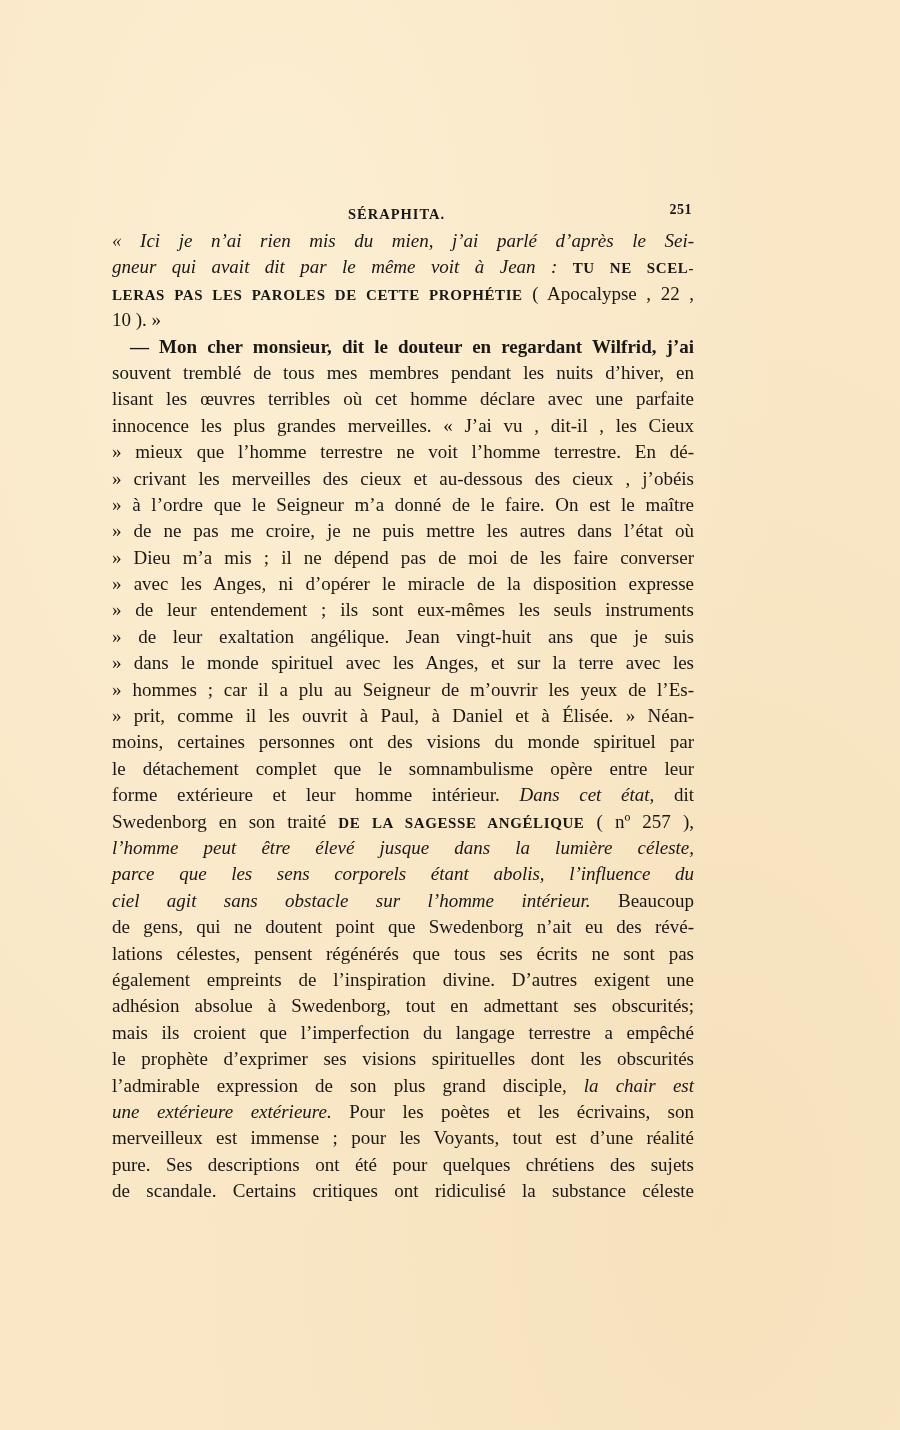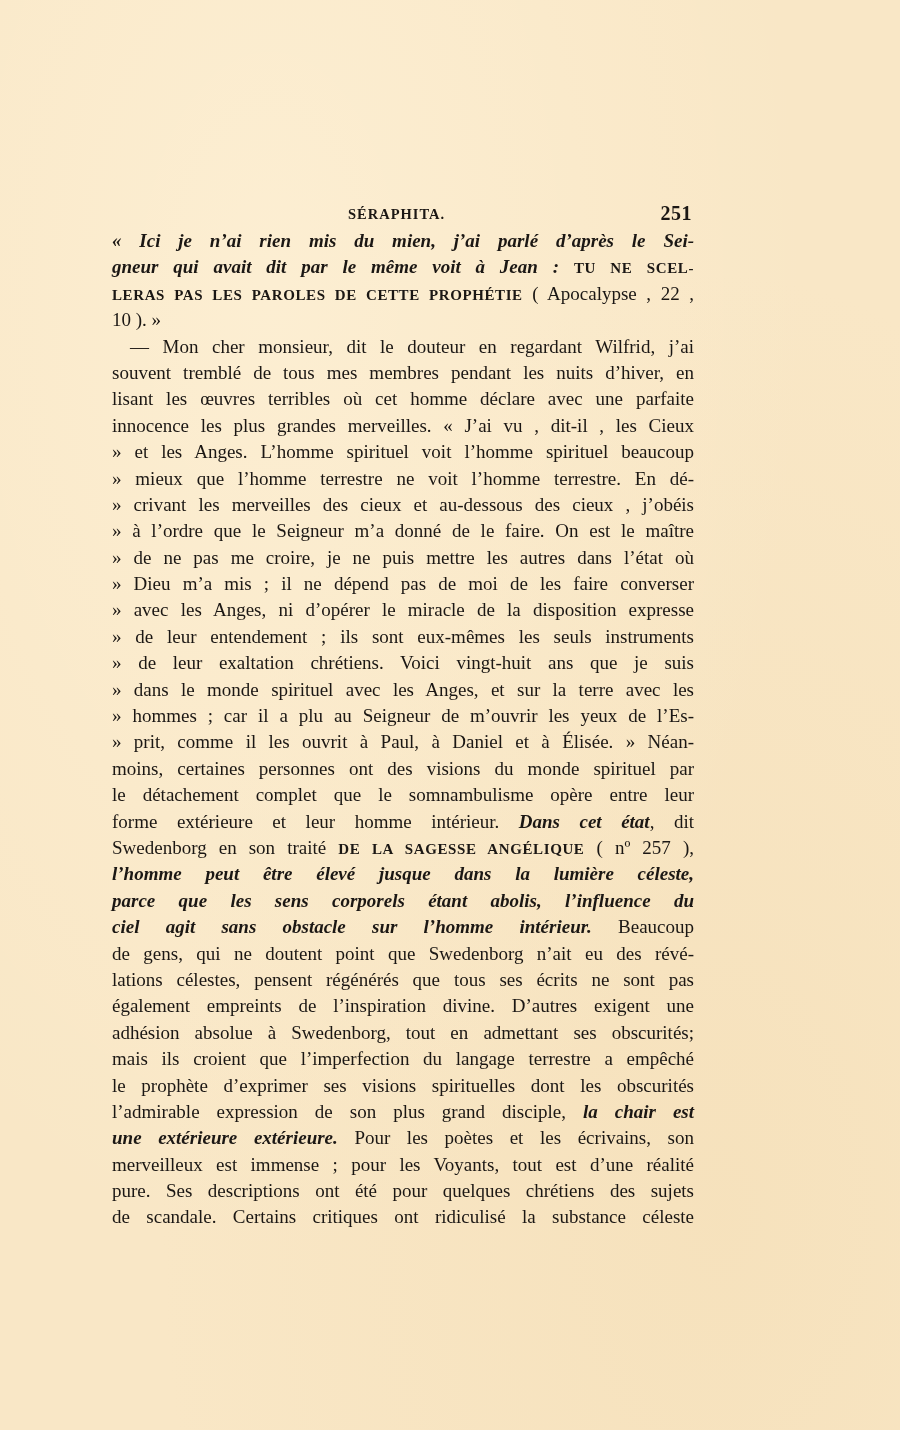--- a/index.html
+++ b/index.html
@@ -36,41 +36,42 @@
       position: absolute;
       left: 236px;
       top: 6px;
       font-size: 14.5px;
       letter-spacing: 1px;
     }
     .running-head .folio {
       position: absolute;
       right: 2px;
       top: 2px;
-      font-size: 20px;
+      font-size: 14px;
       font-weight: bold;
     }
     .line {
       height: 26.4px;
       line-height: 26.4px;
       font-size: 19px;
       white-space: nowrap;
       text-align: justify;
       text-align-last: justify;
       overflow: visible;
     }
     .line.last {
       text-align-last: left;
     }
     .line.indent {
       padding-left: 18px;
+      font-weight: bold;
     }
     .it {
       font-style: italic;
-      font-weight: bold;
+      font-weight: normal;
     }
     .sc {
       font-size: 15px;
       letter-spacing: 0.6px;
       font-weight: bold;
     }
   </style>
 </head>
 <body>
 
@@ -81,29 +82,28 @@
   </div>
   <div id="body-text">
       <div class="line"><span class="it">« Ici je n’ai rien mis du mien, j’ai parlé d’après le Sei-</span></div>
       <div class="line"><span class="it">gneur qui avait dit par le même voit à Jean : </span><span class="sc">TU NE SCEL-</span></div>
       <div class="line"><span class="sc">LERAS PAS LES PAROLES DE CETTE PROPHÉTIE</span><span> ( Apocalypse , 22 ,</span></div>
       <div class="line last"><span>10 ). »</span></div>
       <div class="line indent"><span>— Mon cher monsieur, dit le douteur en regardant Wilfrid, j’ai</span></div>
       <div class="line"><span>souvent tremblé de tous mes membres pendant les nuits d’hiver, en</span></div>
       <div class="line"><span>lisant les œuvres terribles où cet homme déclare avec une parfaite</span></div>
       <div class="line"><span>innocence les plus grandes merveilles. « J’ai vu , dit-il , les Cieux</span></div>
-      <div class="line"><span>» et les Anges. L’homme spirituel voit l’homme spirituel beaucoup</span></div>
       <div class="line"><span>» mieux que l’homme terrestre ne voit l’homme terrestre. En dé-</span></div>
       <div class="line"><span>» crivant les merveilles des cieux et au-dessous des cieux , j’obéis</span></div>
       <div class="line"><span>» à l’ordre que le Seigneur m’a donné de le faire. On est le maître</span></div>
       <div class="line"><span>» de ne pas me croire, je ne puis mettre les autres dans l’état où</span></div>
       <div class="line"><span>» Dieu m’a mis ; il ne dépend pas de moi de les faire converser</span></div>
       <div class="line"><span>» avec les Anges, ni d’opérer le miracle de la disposition expresse</span></div>
       <div class="line"><span>» de leur entendement ; ils sont eux-mêmes les seuls instruments</span></div>
-      <div class="line"><span>» de leur exaltation chrétiens. Voici vingt-huit ans que je suis</span></div>
+      <div class="line"><span>» de leur exaltation angélique. Jean vingt-huit ans que je suis</span></div>
       <div class="line"><span>» dans le monde spirituel avec les Anges, et sur la terre avec les</span></div>
       <div class="line"><span>» hommes ; car il a plu au Seigneur de m’ouvrir les yeux de l’Es-</span></div>
       <div class="line"><span>» prit, comme il les ouvrit à Paul, à Daniel et à Élisée. » Néan-</span></div>
       <div class="line"><span>moins, certaines personnes ont des visions du monde spirituel par</span></div>
       <div class="line"><span>le détachement complet que le somnambulisme opère entre leur</span></div>
       <div class="line"><span>forme extérieure et leur homme intérieur. </span><span class="it">Dans cet état</span><span>, dit</span></div>
       <div class="line"><span>Swedenborg en son traité </span><span class="sc">DE LA SAGESSE ANGÉLIQUE</span><span> ( nº 257 ),</span></div>
       <div class="line"><span class="it">l’homme peut être élevé jusque dans la lumière céleste,</span></div>
       <div class="line"><span class="it">parce que les sens corporels étant abolis, l’influence du</span></div>
       <div class="line"><span class="it">ciel agit sans obstacle sur l’homme intérieur.</span><span> Beaucoup</span></div>

